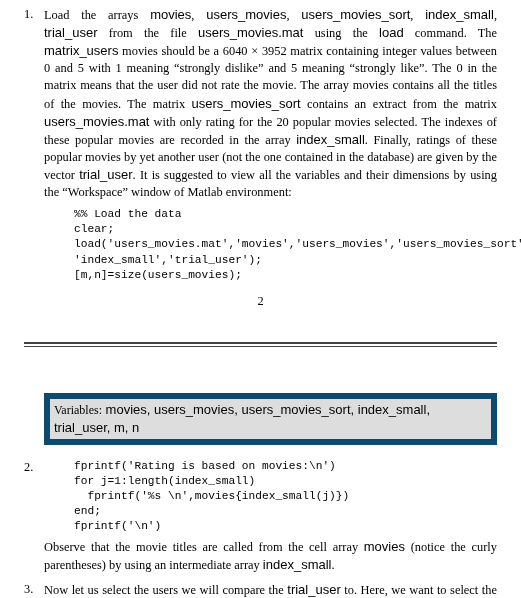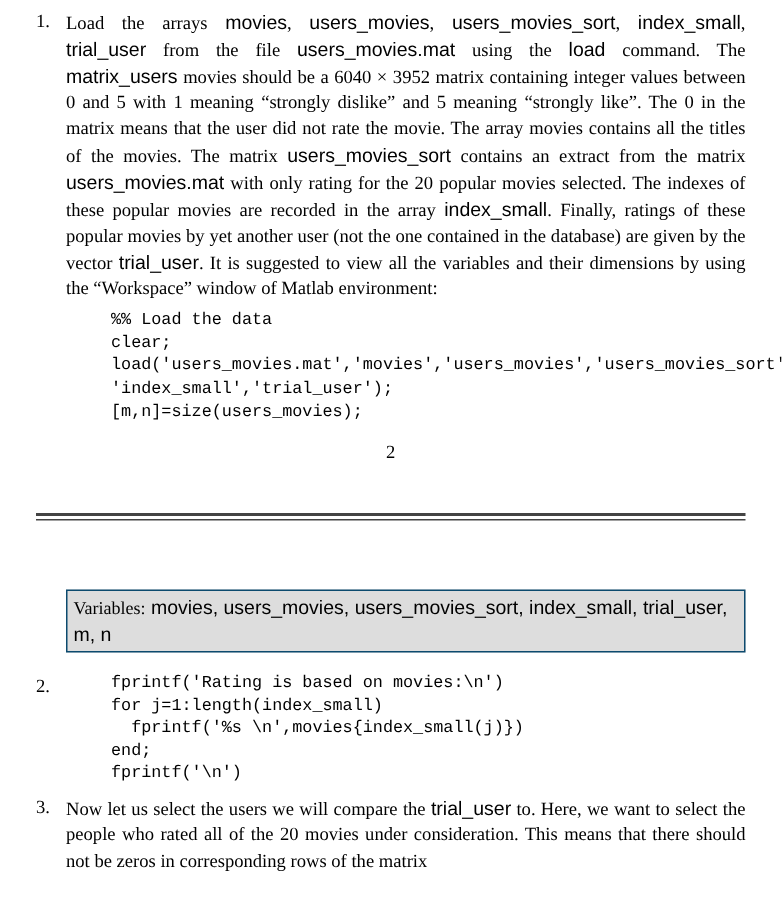--- a/index.html
+++ b/index.html
@@ -56,21 +56,21 @@
     line-height: 1.35;
   }
   .pagenum {
     text-align: center;
     font-size: 12.4px;
     margin: 10px 0 14px 0;
   }
   .varbox {
     display: inline-block;
     background: #dddddd;
-    border: 1px solid #0c4a6e;
+    border: 6px solid #0c4a6e;
     padding: 2px 4px;
     font-size: 12px;
     margin: 0 0 10px 0;
   }
 </style>
 </head>
 <body>
 
 <div class="page">
 
@@ -102,20 +102,23 @@
 
 <ol class="main">
 
 <li>
   <span class="num">2.</span>
   <div class="codeblock">fprintf('Rating is based on movies:\n')
 for j=1:length(index_small)
   fprintf('%s \n',movies{index_small(j)})
 end;
 fprintf('\n')</div>
+  <p class="para">
+    <span>Observe that the movie titles are called from the cell array </span><span class="tt">movies</span><span> (notice the curly parentheses) by using an intermediate array </span><span class="tt">index_small</span><span>.</span>
+  </p>
 </li>
 
 <li>
   <span class="num">3.</span>
   <p class="para">
     <span>Now let us select the users we will compare the </span><span class="tt">trial_user</span><span> to. Here, we want to select the people who rated all of the 20 movies under consideration. This means that there should not be zeros in corresponding rows of the matrix </span>
   </p>
 </li>
 
 </ol>

